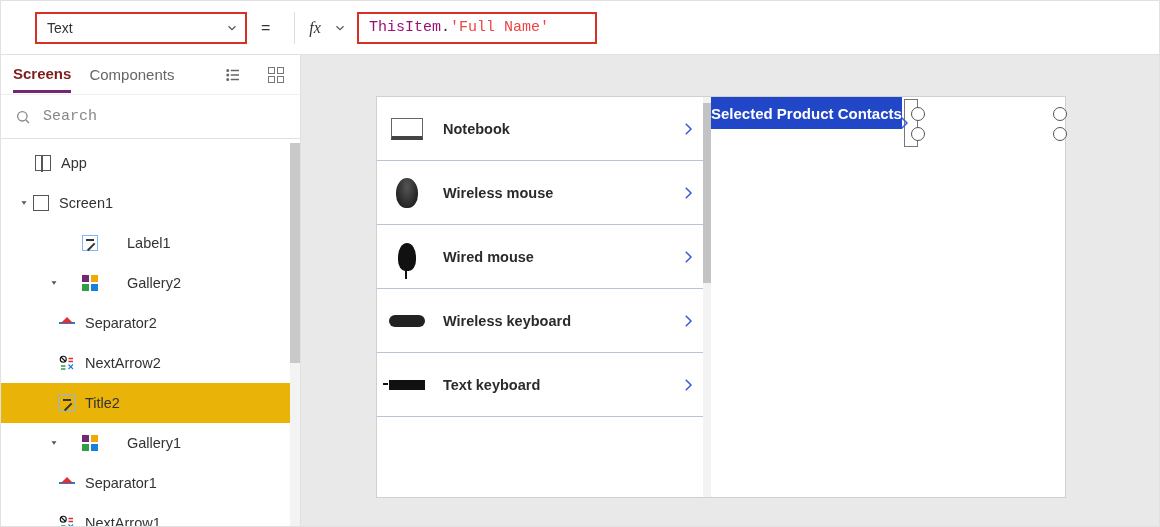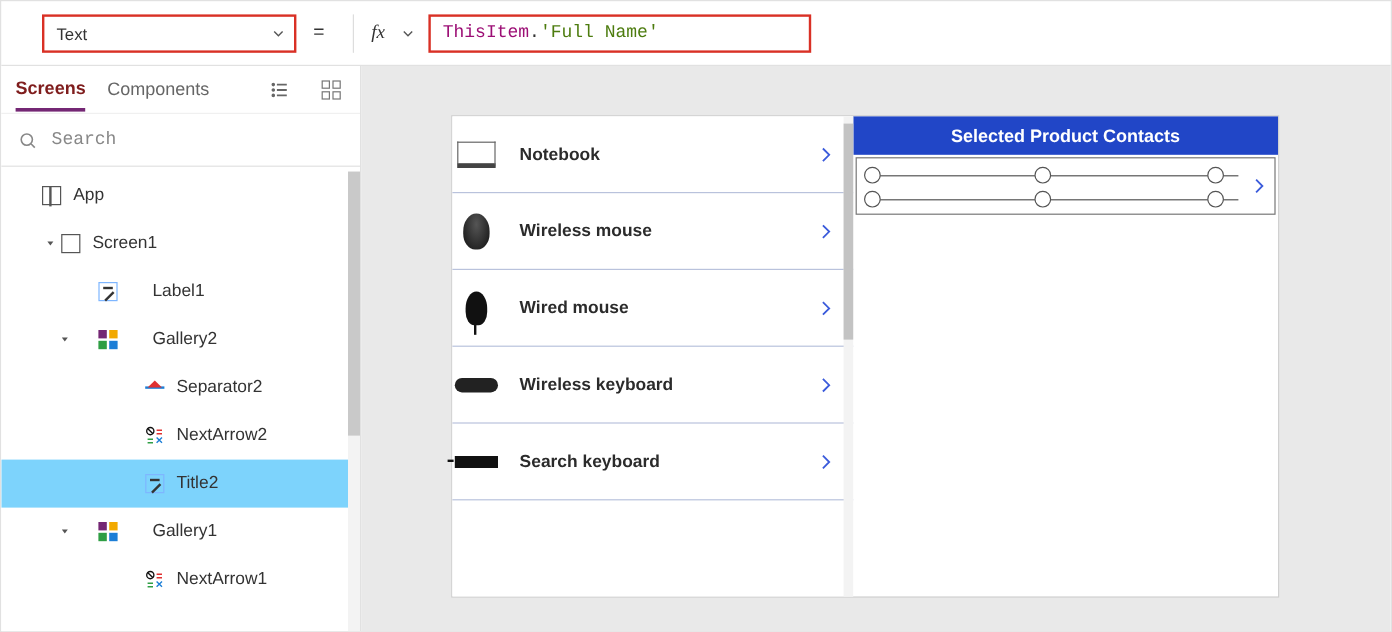--- a/index.html
+++ b/index.html
@@ -7,23 +7,23 @@
   .root { width:1160px; height:527px; display:flex; flex-direction:column; border:1px solid #e1e1e1; overflow:hidden; }
 
   
   .formula-bar { height:54px; display:flex; align-items:center; border-bottom:1px solid #e1e1e1; padding:0 12px 0 34px; gap:10px; }
   .prop-dd-wrap { position:relative; width:212px; height:32px; border:2px solid #d93025; background:#fff; display:flex; align-items:center; padding-left:10px; }
   .prop-dd-caret { position:absolute; right:6px; top:0; bottom:0; display:flex; align-items:center; color:#555; }
   .equals { font-size:16px; padding:0 4px; color:#333; }
   .fx-sep { height:32px; border-left:1px solid #ddd; margin:0 4px 0 10px; }
   .fx-label { font-style:italic; font-family:"Segoe UI", serif; font-size:16px; padding-right:2px; }
   .fx-caret { color:#555; }
-  .formula-input-wrap { width:319px; height:32px; border:2px solid #d93025; background:#fff; display:flex; align-items:center; padding:0 10px; font-family: "Consolas","Courier New",monospace; font-size:15px; }
+  .formula-input-wrap { width:240px; height:32px; border:2px solid #d93025; background:#fff; display:flex; align-items:center; padding:0 10px; font-family: "Consolas","Courier New",monospace; font-size:15px; }
   .formula-obj { color:#9c0e75; }
-  .formula-mem { color:#4d7c0f; }
+  .formula-mem { color:#ef4444; }
 
   
   .body { flex:1; display:flex; min-height:0; }
 
   
   .left { width:300px; border-right:1px solid #e1e1e1; display:flex; flex-direction:column; background:#fff; position:relative; }
   .left-scroll { position:absolute; right:0; top:88px; bottom:0; width:10px; background:#f3f3f3; }
   .left-scroll-thumb { width:10px; background:#c9c9c9; height:220px; margin-top:0; }
 
   .panel-tabs { display:flex; align-items:center; height:40px; padding:0 12px; gap:18px; border-bottom:1px solid #f0f0f0; }
@@ -33,27 +33,27 @@
   .panel-icon { color:#555; padding:4px; }
   .panel-icon.grid { display:grid; grid-template-columns:7px 7px; grid-template-rows:7px 7px; gap:2px; }
   .panel-icon.grid span { border:1px solid #777; }
 
   .search-row { height:44px; display:flex; align-items:center; padding:0 14px; border-bottom:1px solid #e1e1e1; gap:10px; color:#777; }
   .search-row input { border:none; outline:none; font-size:15px; flex:1; color:#333;font-family:Liberation Mono, monospace; }
   .search-row input::placeholder { color:#888; }
 
   .tree { flex:1; overflow:hidden; padding-top:4px; padding-right:10px; }
   .tree-item { height:40px; display:flex; align-items:center; cursor:default; font-size:14.5px; }
-  .tree-item.selected { background:#7dd3fc; }
+  .tree-item.selected { background:#eab308; }
   .tree-caret { width:14px; display:inline-flex; justify-content:center; color:#555; font-size:11px; }
   .tree-icon { width:20px; height:20px; display:inline-flex; align-items:center; justify-content:center; margin-right:8px; }
   .ind-0 { padding-left:18px; }
-  .ind-1 { padding-left:34px; }
+  .ind-1 { padding-left:16px; }
   .ind-2 { padding-left:46px;gap:19px; }
-  .ind-3 { padding-left:104px; }
+  .ind-3 { padding-left:42px; }
 
   
   .ic-screen { width:16px; height:16px; border:1.5px solid #555; }
   .ic-screen-outer { width:16px; height:16px; border:1.5px solid #555; position:relative; }
   .ic-screen-outer::after { content:""; position:absolute; top:-1.5px; bottom:-1.5px; left:5px; width:1.5px; background:#555; }
   .ic-label { width:16px; height:16px; border:1.5px solid #7eb6ff; position:relative; }
   .ic-label::after { content:""; position:absolute; left:3px; top:10px; width:10px; height:1.5px; background:#333; transform:rotate(-45deg); }
   .ic-label::before { content:""; position:absolute; left:3px; right:3px; top:3px; height:1.5px; background:#333; }
   .ic-gallery { display:grid; grid-template-columns:7px 7px; grid-template-rows:7px 7px; gap:2px; }
   .ic-gallery span:nth-child(1){background:#742774;} .ic-gallery span:nth-child(2){background:#f2a900;}
@@ -63,27 +63,27 @@
   .ic-sep::after { content:""; position:absolute; left:2px; top:2px; border:6px solid transparent; border-bottom-color:#e03131; border-top:0; }
   .ic-next svg { width:18px; height:18px; }
 
   
   .canvas { flex:1; background:#e9e9e9; position:relative; overflow:hidden; }
   .stage { position:absolute; left:76px; top:42px; width:688px; height:400px; background:#fff; display:flex; box-shadow:0 0 0 1px #d0d0d0; }
 
   .glist { width:334px; background:#fff; position:relative; }
   .gscroll { position:absolute; right:0; top:0; bottom:0; width:8px; background:#f3f3f3; }
   .gscroll-thumb { width:8px; height:180px; background:#c3c3c3; margin-top:6px; }
-  .gitem { height:64px; display:flex; align-items:center; border-bottom:1px solid #b9c2dc; padding-right:14px; }
+  .gitem { height:64px; display:flex; align-items:center; border-bottom:1px solid #b9c2dc; padding-left:10px; padding-right:14px; }
   .gitem:first-child { border-top:none; }
   .gimg { width:40px; height:40px; display:flex; align-items:center; justify-content:center; margin-right:16px; }
   .gtitle { flex:1; font-weight:600; color:#2b2b2b; font-size:14.5px; }
   .garrow { color:#3b5bdb; }
 
-  .rpanel { flex:1; display:flex; flex-direction:column; }
+  .rpanel { flex:1; display:flex; flex-direction:row; }
   .rheader { height:32px; background:#2146c7; color:#fff; display:flex; align-items:center; justify-content:center; font-weight:600; font-size:15px; }
   .gallery2-sel { height:48px; border:1px solid #777; margin:2px 2px 0 2px; position:relative; display:flex; align-items:center; padding:0 6px; }
   .g2-row { position:absolute; left:14px; right:30px; height:1px; background:#555; }
   .g2-row.r1 { top:14px; } .g2-row.r2 { top:34px; }
   .g2-circ { width:14px; height:14px; border:1.5px solid #555; border-radius:50%; background:#fff; position:absolute; }
   .g2-arrow { position:absolute; right:4px; top:14px; color:#3b5bdb; }
 
   
   .th-notebook { width:32px; height:22px; border:1.5px solid #666; border-bottom:4px solid #444; }
   .th-laptop   { width:30px; height:18px; border:1.5px solid #777; background:linear-gradient(#e8edf5,#cfd7e6); position:relative; }
@@ -247,20 +247,27 @@
               <span class="ic-gallery">
                 <span></span>
                 <span></span>
                 <span></span>
                 <span></span>
               </span>
             </span>
           <span>Gallery1</span>
         </div>
 
+        <div class="tree-item ind-3">
+          <span class="tree-caret"></span>
+          <span class="tree-icon">
+              <span class="ic-sep"></span>
+            </span>
+          <span>Separator1</span>
+        </div>
 
         <div class="tree-item ind-3">
           <span class="tree-caret"></span>
           <span class="tree-icon ic-next">
             <svg viewBox="0 0 24 24" fill="none">
                 <circle cx="7" cy="7" r="4" stroke="#111" stroke-width="1.5"></circle>
                 <line x1="4" y1="4" x2="10" y2="10" stroke="#111" stroke-width="1.5"></line>
                 <path d="M14 6 h6 M14 10 h6" stroke="#e03131" stroke-width="1.8"></path>
                 <path d="M4 16 h6 M4 20 h6" stroke="#2f9e44" stroke-width="1.8"></path>
                 <path d="M14 14 l6 6 M20 14 l-6 6" stroke="#1c7ed6" stroke-width="1.5"></path>
@@ -320,21 +327,21 @@
               <span class="garrow">
                 <svg width="18" height="18" viewBox="0 0 24 24" fill="none" stroke="#3b5bdb" stroke-width="2">
                   <polyline points="9 5 16 12 9 19"></polyline>
                 </svg>
               </span>
             </div>
           <div class="gitem">
               <div class="gimg">
                 <div class="th-ckbd"></div>
               </div>
-              <div class="gtitle">Search keyboard</div>
+              <div class="gtitle">Text keyboard</div>
               <span class="garrow">
                 <svg width="18" height="18" viewBox="0 0 24 24" fill="none" stroke="#3b5bdb" stroke-width="2">
                   <polyline points="9 5 16 12 9 19"></polyline>
                 </svg>
               </span>
             </div>
           <div class="gscroll">
               <div class="gscroll-thumb"></div>
             </div>
         </div>

